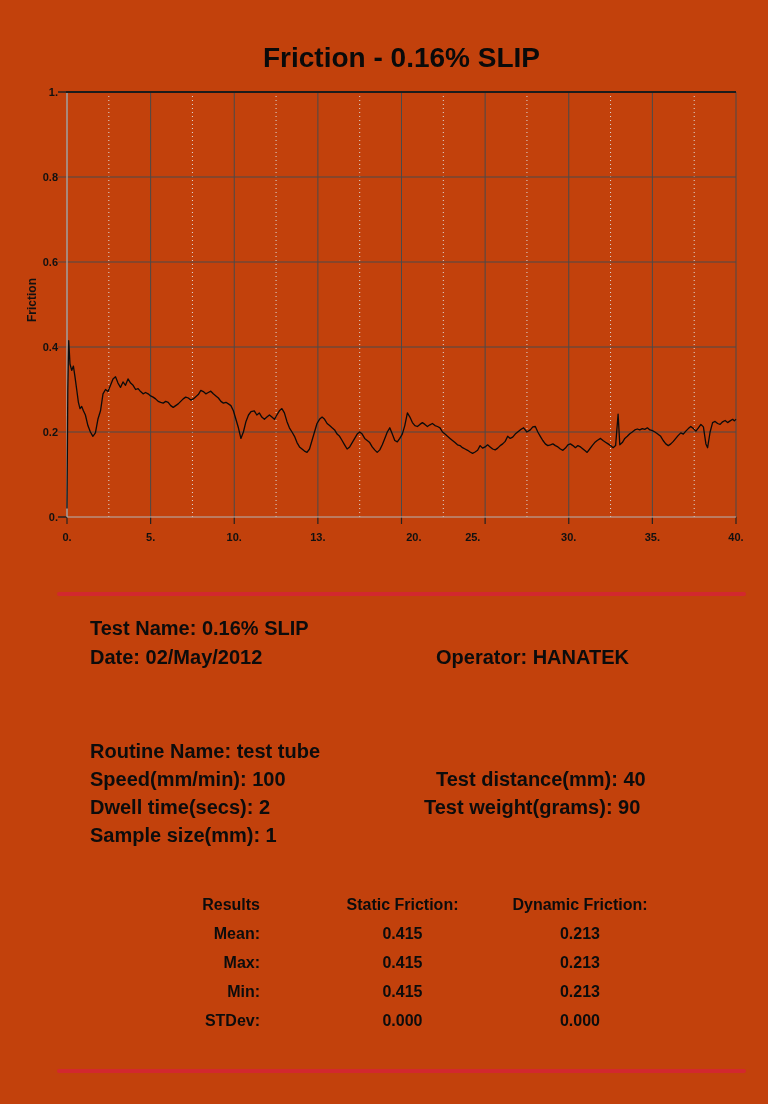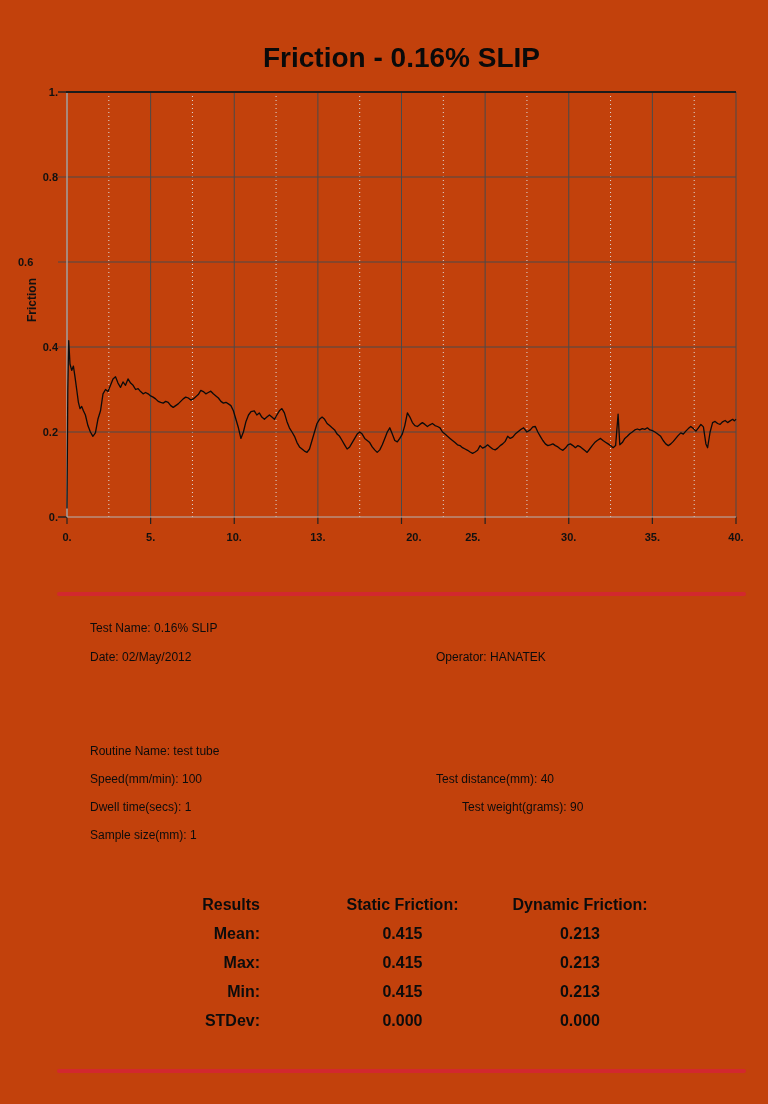--- a/index.html
+++ b/index.html
@@ -20,21 +20,21 @@
   #y-axis-title{
     left:7px;top:294px;width:48px;height:12px;text-align:center;
     font-size:12px;font-weight:700;transform:rotate(-90deg);transform-origin:50% 50%;
     white-space:nowrap;
   }
   #x-axis-title{
     left:67px;top:545px;width:669px;text-align:center;
     font-size:12px;font-weight:700;
   }
   .red-divider{left:57px;width:689px;height:4px;border-radius:2px;}
-  .info-line{font-size:12px;font-weight:400;line-height:20px;white-space:nowrap;color:#0c0c0c;}
+  .info-line{font-size:20px;font-weight:700;line-height:20px;white-space:nowrap;color:#0c0c0c;}
   #results-block{left:0;top:896px;width:768px;}
   .results-row{position:relative;height:29px;}
   .rcell{position:absolute;font-size:16px;font-weight:700;color:#0c0c0c;white-space:nowrap;}
   .rcell.c-label{left:120px;width:140px;text-align:right;}
   .rcell.c-static{left:325px;width:155px;text-align:center;}
   .rcell.c-dynamic{left:500px;width:160px;text-align:center;}
 </style>
 </head>
 <body>
 
@@ -78,21 +78,21 @@
         <line x1="58" y1="92" x2="67" y2="92" stroke="#222" stroke-width="1.5"></line>
         <line x1="67" y1="92" x2="67" y2="517" stroke="#cccccc" stroke-width="1"></line>
         <line x1="67" y1="517" x2="736" y2="517" stroke="#b5b5b5" stroke-width="1"></line>
         <line x1="66" y1="92" x2="736" y2="92" stroke="#1c1c1c" stroke-width="2"></line>
         <polyline points="67.0,508.5 67.8,389.5 68.7,340.6 70.0,364.0 71.7,370.4 73.4,366.1 75.0,376.8 76.7,389.5 78.4,402.3 80.0,408.6 81.7,406.5 83.4,410.8 85.4,415.0 87.9,425.6 90.4,432.0 92.9,436.3 95.4,432.9 97.9,419.3 100.5,410.8 103.0,393.8 105.5,389.5 108.0,391.6 110.5,385.3 113.0,378.9 115.5,376.8 118.0,383.1 120.5,387.4 123.0,381.9 125.5,385.3 128.0,378.9 130.6,383.1 133.1,385.3 135.6,389.5 138.1,388.6 140.6,391.6 143.1,393.8 145.6,392.5 148.1,393.8 150.6,395.9 153.1,397.1 155.6,398.9 158.2,401.4 160.7,402.3 163.2,403.1 165.7,401.4 168.2,402.3 170.7,405.6 173.2,407.4 175.7,405.6 178.2,403.9 180.7,401.4 183.2,398.9 185.7,397.1 188.3,398.0 190.8,400.1 193.3,398.9 195.8,396.7 198.3,394.6 200.8,390.4 203.3,391.6 205.8,393.8 208.3,392.5 210.8,391.2 213.3,393.8 215.9,395.9 218.4,398.0 220.9,401.4 223.4,403.1 225.9,402.3 228.4,403.9 230.9,405.6 233.4,410.8 235.9,419.3 238.4,427.8 240.9,438.4 243.4,432.0 246.0,421.4 248.5,415.0 251.0,411.6 254.3,410.8 256.8,415.0 259.3,412.9 261.8,417.1 264.4,419.3 266.9,417.1 269.4,415.0 271.9,417.1 274.4,419.3 276.9,415.0 279.4,410.8 281.9,408.6 284.4,412.9 286.9,421.4 289.4,427.8 292.0,432.0 294.5,436.3 297.0,442.6 299.5,446.9 302.0,449.0 304.5,451.1 307.0,452.4 309.5,449.0 312.0,440.5 314.5,432.0 317.0,423.5 319.5,419.3 322.1,417.1 324.6,419.3 327.1,423.5 329.6,425.6 332.1,427.8 334.6,429.9 337.1,434.1 339.6,436.3 342.1,440.5 344.6,444.8 347.1,449.0 349.7,446.9 352.2,442.6 354.7,438.4 357.2,434.1 359.7,432.0 362.2,434.1 364.7,438.4 367.2,440.5 369.7,442.6 372.2,446.9 374.7,449.9 377.2,452.4 379.8,449.9 382.3,444.8 384.8,438.4 387.3,432.0 389.8,427.8 392.3,434.1 394.8,440.5 397.3,441.8 399.8,438.4 402.3,434.1 404.8,425.6 407.4,412.9 409.9,417.1 412.4,422.6 414.9,425.6 417.4,426.5 419.9,424.4 422.4,422.6 424.9,424.4 427.4,426.5 429.9,424.8 432.4,423.5 435.0,425.6 437.5,426.5 440.0,427.8 442.5,432.0 445.0,434.1 447.5,436.3 450.0,438.4 452.5,440.5 455.0,442.6 457.5,444.8 460.0,445.6 462.5,447.7 465.1,449.0 467.6,450.3 470.1,452.0 472.6,453.3 475.1,452.0 477.6,450.3 480.1,445.6 482.6,448.1 485.1,446.9 487.6,444.8 490.1,446.9 492.7,449.0 495.2,449.9 497.7,448.1 500.2,445.6 502.7,443.9 505.2,441.4 507.7,436.3 510.2,438.4 512.7,437.1 515.2,434.1 517.7,432.0 520.2,429.9 523.6,427.8 526.9,432.0 530.3,429.9 532.8,426.9 535.3,426.5 537.8,432.0 540.3,436.3 542.8,440.5 545.3,443.9 547.8,445.6 550.4,444.8 552.9,443.9 555.4,445.6 557.9,446.9 560.4,449.0 562.9,450.3 565.4,448.1 567.9,444.8 570.4,443.9 572.9,445.6 575.4,447.7 577.9,445.6 580.5,446.9 583.0,449.0 585.5,451.1 587.1,452.4 589.7,449.0 592.2,445.6 594.7,442.6 597.2,440.5 600.5,438.4 603.0,440.5 605.5,442.2 608.1,443.9 610.6,445.6 613.1,447.7 615.6,445.6 618.1,414.1 619.8,444.8 622.3,442.6 624.8,438.4 627.3,436.3 629.8,433.7 632.3,432.0 634.8,429.9 637.3,429.0 639.8,429.9 642.3,428.6 644.8,429.4 647.4,427.8 649.9,429.9 652.4,430.7 654.9,432.0 657.4,433.7 660.7,436.3 663.2,440.5 665.8,443.9 668.3,445.6 670.8,443.9 673.3,441.4 675.8,438.4 678.3,435.4 680.8,432.9 683.3,434.1 685.8,431.1 688.3,428.6 690.8,426.5 693.4,428.6 695.9,431.1 698.4,427.8 700.9,424.4 703.4,426.9 705.9,443.9 707.6,447.7 710.1,432.0 712.6,422.6 715.1,421.4 717.6,423.5 720.1,424.4 722.6,421.8 725.1,420.5 727.6,422.6 730.1,420.9 732.7,419.3 734.3,420.9 736.0,419.3" fill="none" stroke="#0b0b0b" stroke-width="1.3" stroke-linejoin="round"></polyline>
       </svg>
     <div id="y-axis-title" class="abs">Friction</div>
   <div class="tick-label" style="left: 18px; width: 40px; text-align: right; top: 510px;">0.</div>
       <div class="tick-label" style="left: 18px; width: 40px; text-align: right; top: 425px;">0.2</div>
       <div class="tick-label" style="left: 18px; width: 40px; text-align: right; top: 340px;">0.4</div>
-      <div class="tick-label" style="left: 18px; width: 40px; text-align: left; top: 255px;">0.6</div>
+      <div class="tick-label" style="left: 18px; width: 40px; text-align: right; top: 255px;">0.6</div>
       <div class="tick-label" style="left: 18px; width: 40px; text-align: right; top: 170px;">0.8</div>
       <div class="tick-label" style="left: 18px; width: 40px; text-align: right; top: 85px;">1.</div>
       <div class="tick-label" style="left: 47px; width: 40px; text-align: center; top: 530px;">0.</div>
       <div class="tick-label" style="left: 130.625px; width: 40px; text-align: center; top: 530px;">5.</div>
       <div class="tick-label" style="left: 214.25px; width: 40px; text-align: center; top: 530px;">10.</div>
       <div class="tick-label" style="left: 297.875px; width: 40px; text-align: center; top: 530px;">13.</div>
       <div class="tick-label" style="left: 381.5px; width: 40px; text-align: right; top: 530px;">20.</div>
       <div class="tick-label" style="left: 465.125px; width: 40px; text-align: left; top: 530px;">25.</div>
       <div class="tick-label" style="left: 548.75px; width: 40px; text-align: center; top: 530px;">30.</div>
       <div class="tick-label" style="left: 632.375px; width: 40px; text-align: center; top: 530px;">35.</div>
@@ -101,22 +101,22 @@
 
   <div class="red-divider abs" style="top: 592px; background: rgb(210, 40, 46);"></div>
 
   <div class="info-line abs" style="left:90px;top:618px">Test Name: 0.16% SLIP</div>
   <div class="info-line abs" style="left:90px;top:647px">Date: 02/May/2012</div>
   <div class="info-line abs" style="left:436px;top:647px">Operator: HANATEK</div>
 
   <div class="info-line abs" style="left:90px;top:741px">Routine Name: test tube</div>
   <div class="info-line abs" style="left:90px;top:769px">Speed(mm/min): 100</div>
   <div class="info-line abs" style="left:436px;top:769px">Test distance(mm): 40</div>
-  <div class="info-line abs" style="left:90px;top:797px">Dwell time(secs): 1</div>
-  <div class="info-line abs" style="left:462px;top:797px">Test weight(grams): 90</div>
+  <div class="info-line abs" style="left:90px;top:797px">Dwell time(secs): 2</div>
+  <div class="info-line abs" style="left:424px;top:797px">Test weight(grams): 90</div>
   <div class="info-line abs" style="left:90px;top:825px">Sample size(mm): 1</div>
 
   <div id="results-block" class="abs">
     <div class="results-row">
       <span class="rcell c-label">Results</span>
       <span class="rcell c-static">Static Friction:</span>
       <span class="rcell c-dynamic">Dynamic Friction:</span>
     </div>
     <div class="results-row">
       <span class="rcell c-label">Mean:</span>

